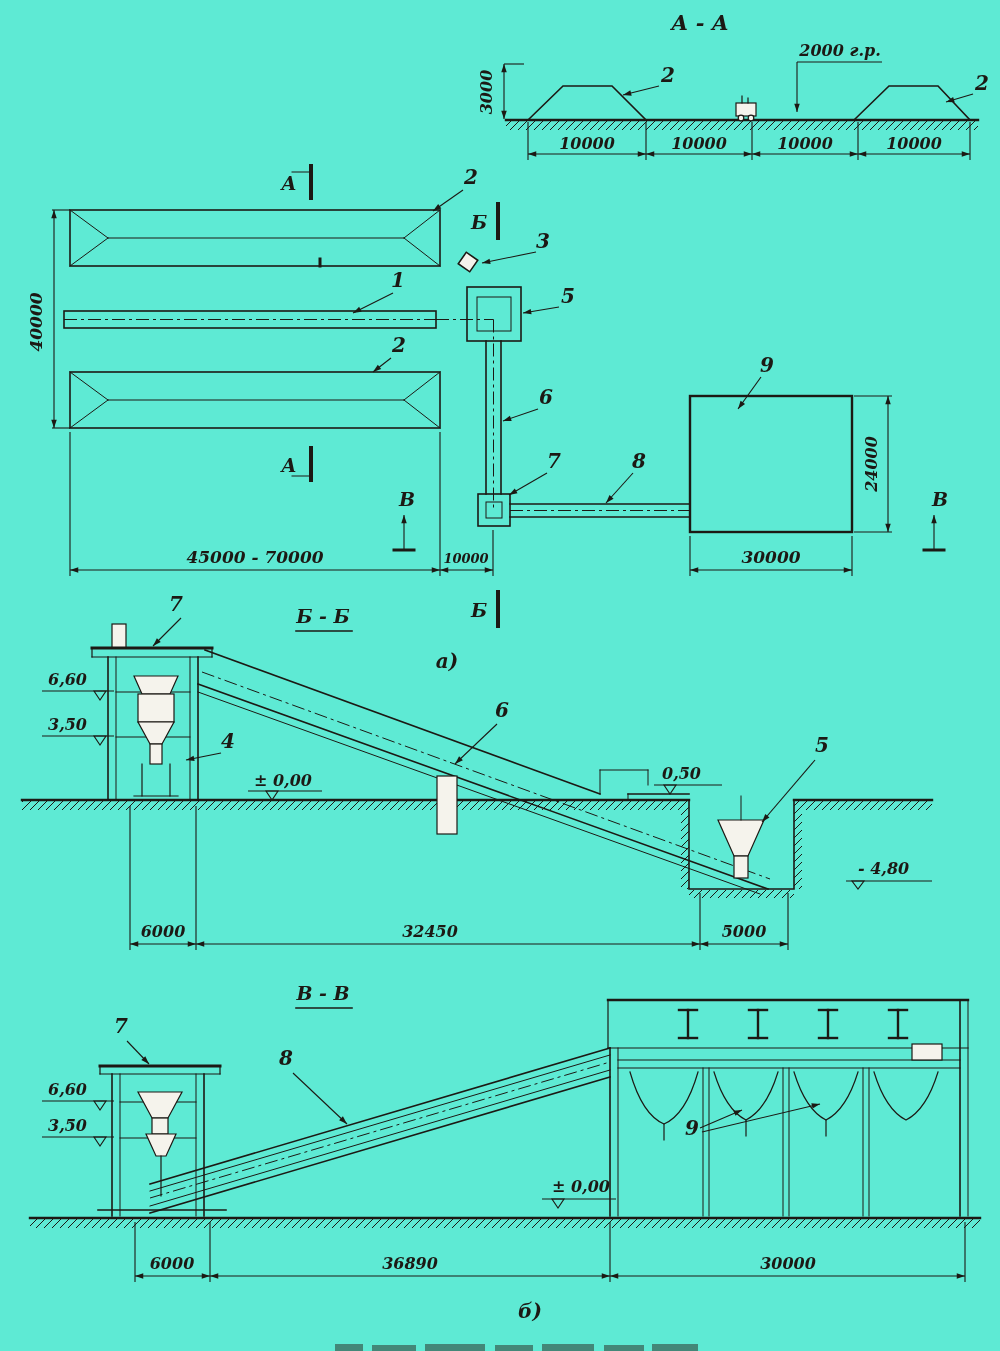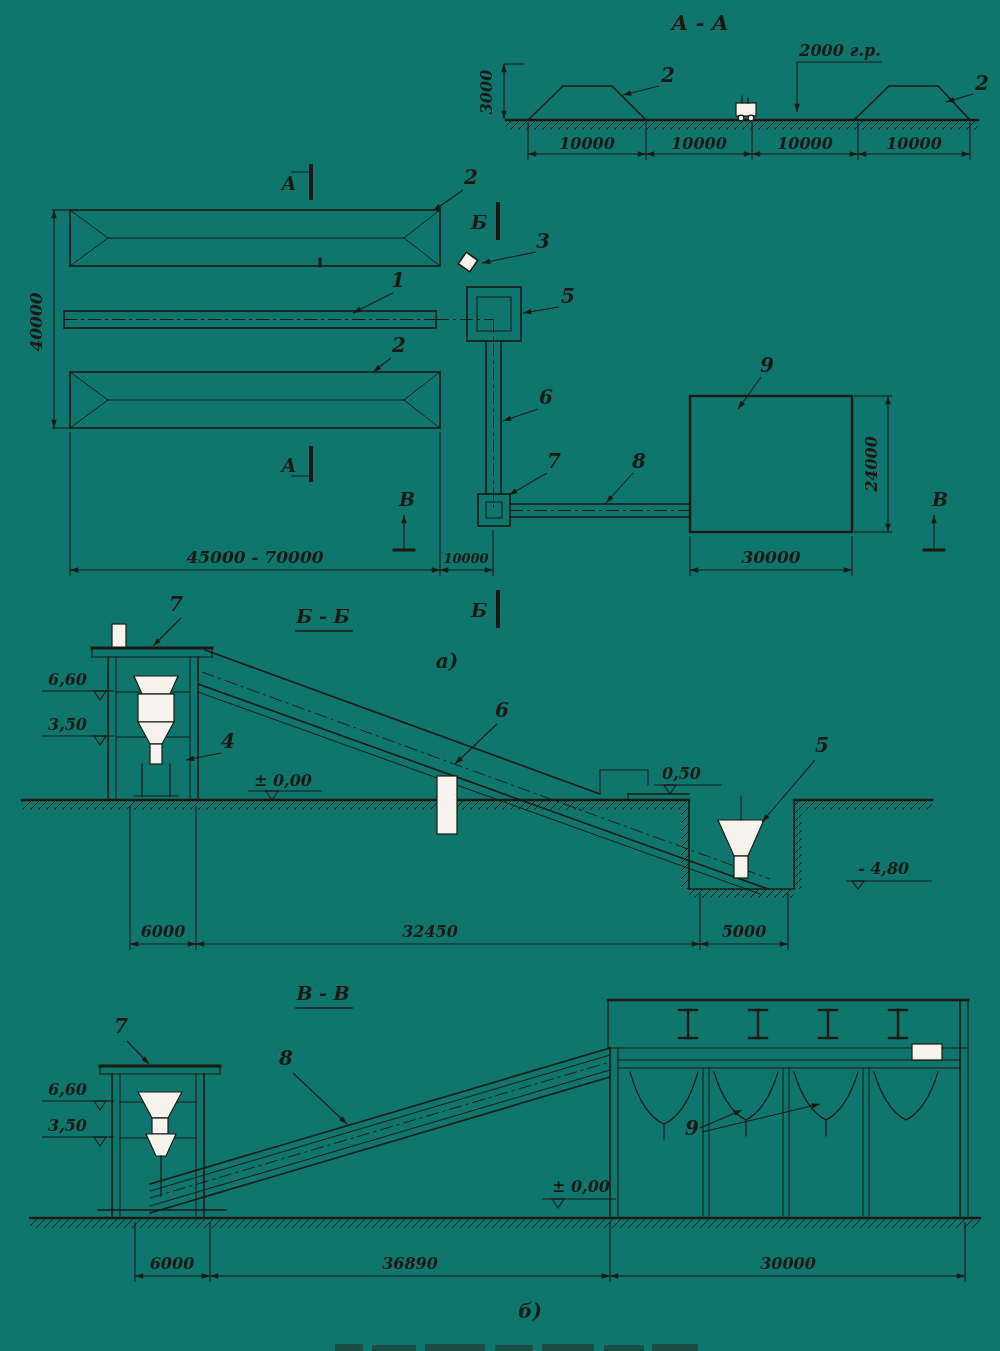--- a/index.html
+++ b/index.html
@@ -1,16 +1,16 @@
 <!DOCTYPE html>
 <html><head>
 <meta charset="utf-8">
 <style>
   html,body{margin:0;padding:0;background:#dddbd4;}
-  .page{width:1000px;height:1351px;margin:0 auto;background:#0f766e;position:relative;overflow:hidden;}
+  .page{width:1000px;height:1351px;margin:0 auto;background:#5eead4;position:relative;overflow:hidden;}
   svg{display:block}
   .ln{stroke:#1c1914;fill:none;stroke-width:1.6px;stroke-linecap:square}
   .w1{stroke-width:1px}
   .w12{stroke-width:1.2px}
   .w2{stroke-width:2.4px}
   .w3{stroke-width:3px}
   .w4{stroke-width:4px}
   .dim{stroke:#1c1914;fill:none;stroke-width:1.1px;stroke-linecap:butt}
   .cl{stroke:#1c1914;fill:none;stroke-width:1px;stroke-dasharray:13 4 3 4}
   .fillp{fill:#f5f3ec}

